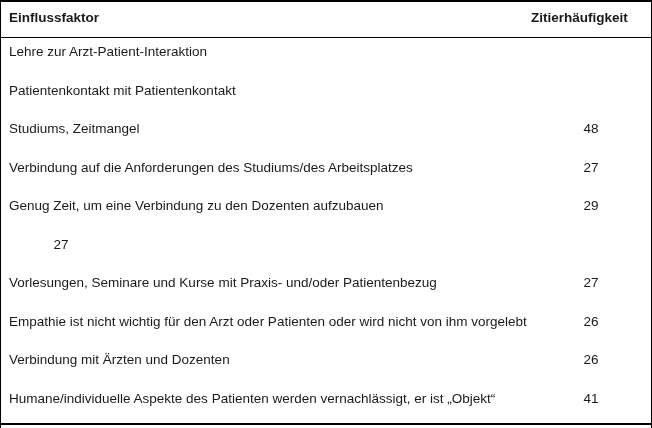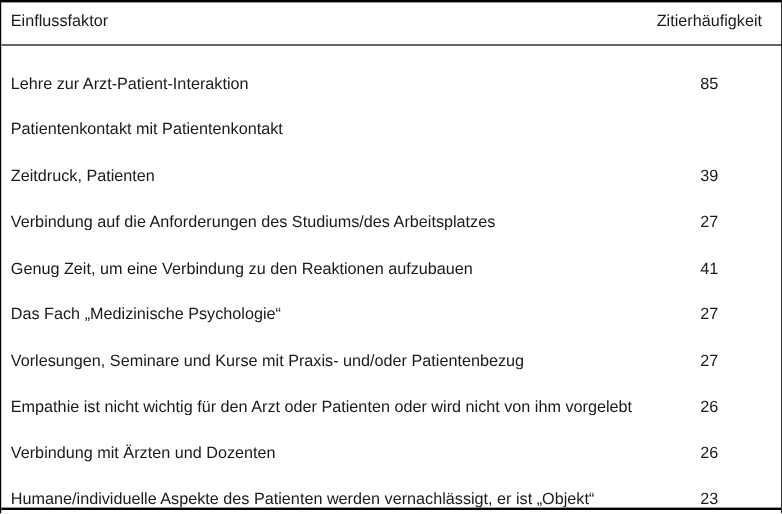--- a/index.html
+++ b/index.html
@@ -23,43 +23,43 @@
       flex-direction: column;
       overflow: hidden;
     }
     .hdr-row {
       height: 36px;
       box-sizing: border-box;
       border-bottom: 1px solid #000000;
       display: flex;
       align-items: flex-start;
       padding-top: 8px;
+      font-weight: bold;
     }
     .cell-label {
       flex: 1;
       padding-left: 8px;
       white-space: nowrap;
       overflow: hidden;
     }
     .hdr-freq {
       width: 120px;
       box-sizing: border-box;
-      text-align: right;
       padding-right: 16px;
       white-space: nowrap;
     }
     .tbl-body {
       flex: 1;
       display: flex;
       flex-direction: column;
     }
     .tbl-row {
       flex: 1;
       display: flex;
-      align-items: flex-end;
+      align-items: flex-start;
       padding-top: 6px;
     }
     .cell-freq {
       width: 120px;
       text-align: center;
       white-space: nowrap;
     }
     .bottom-rule {
       height: 2px;
       background: #000000;
@@ -73,64 +73,62 @@
 
   <div class="hdr-row">
     <div class="cell-label hdr-label">Einflussfaktor</div>
     <div class="hdr-freq">Zitierhäufigkeit</div>
   </div>
 
   <div class="tbl-body">
 
     <div class="tbl-row">
       <div class="cell-label">Lehre zur Arzt-Patient-Interaktion</div>
-      <div class="cell-freq">85</div>
     </div>
 
     <div class="tbl-row">
       <div class="cell-label">Patientenkontakt mit Patientenkontakt</div>
     </div>
 
     <div class="tbl-row">
-      <div class="cell-label">Zeitdruck, Patienten</div>
-      <div class="cell-freq">39</div>
+      <div class="cell-label">Studiums, Zeitmangel</div>
+      <div class="cell-freq">48</div>
     </div>
 
     <div class="tbl-row">
       <div class="cell-label">Verbindung auf die Anforderungen des Studiums/des Arbeitsplatzes</div>
       <div class="cell-freq">27</div>
     </div>
 
     <div class="tbl-row">
-      <div class="cell-label">Genug Zeit, um eine Verbindung zu den Reaktionen aufzubauen</div>
-      <div class="cell-freq">41</div>
+      <div class="cell-label">Genug Zeit, um eine Verbindung zu den Dozenten aufzubauen</div>
+      <div class="cell-freq">29</div>
     </div>
 
     <div class="tbl-row">
-      <div class="cell-label">Das Fach „Medizinische Psychologie“</div>
       <div class="cell-freq">27</div>
     </div>
 
     <div class="tbl-row">
       <div class="cell-label">Vorlesungen, Seminare und Kurse mit Praxis- und/oder Patientenbezug</div>
       <div class="cell-freq">27</div>
     </div>
 
     <div class="tbl-row">
       <div class="cell-label">Empathie ist nicht wichtig für den Arzt oder Patienten oder wird nicht von ihm vorgelebt</div>
       <div class="cell-freq">26</div>
     </div>
 
     <div class="tbl-row">
       <div class="cell-label">Verbindung mit Ärzten und Dozenten</div>
       <div class="cell-freq">26</div>
     </div>
 
     <div class="tbl-row">
       <div class="cell-label">Humane/individuelle Aspekte des Patienten werden vernachlässigt, er ist „Objekt“</div>
-      <div class="cell-freq">23</div>
+      <div class="cell-freq">41</div>
     </div>
 
   </div>
 
   <div class="bottom-rule"></div>
 
 </div>
 
 </body></html>

